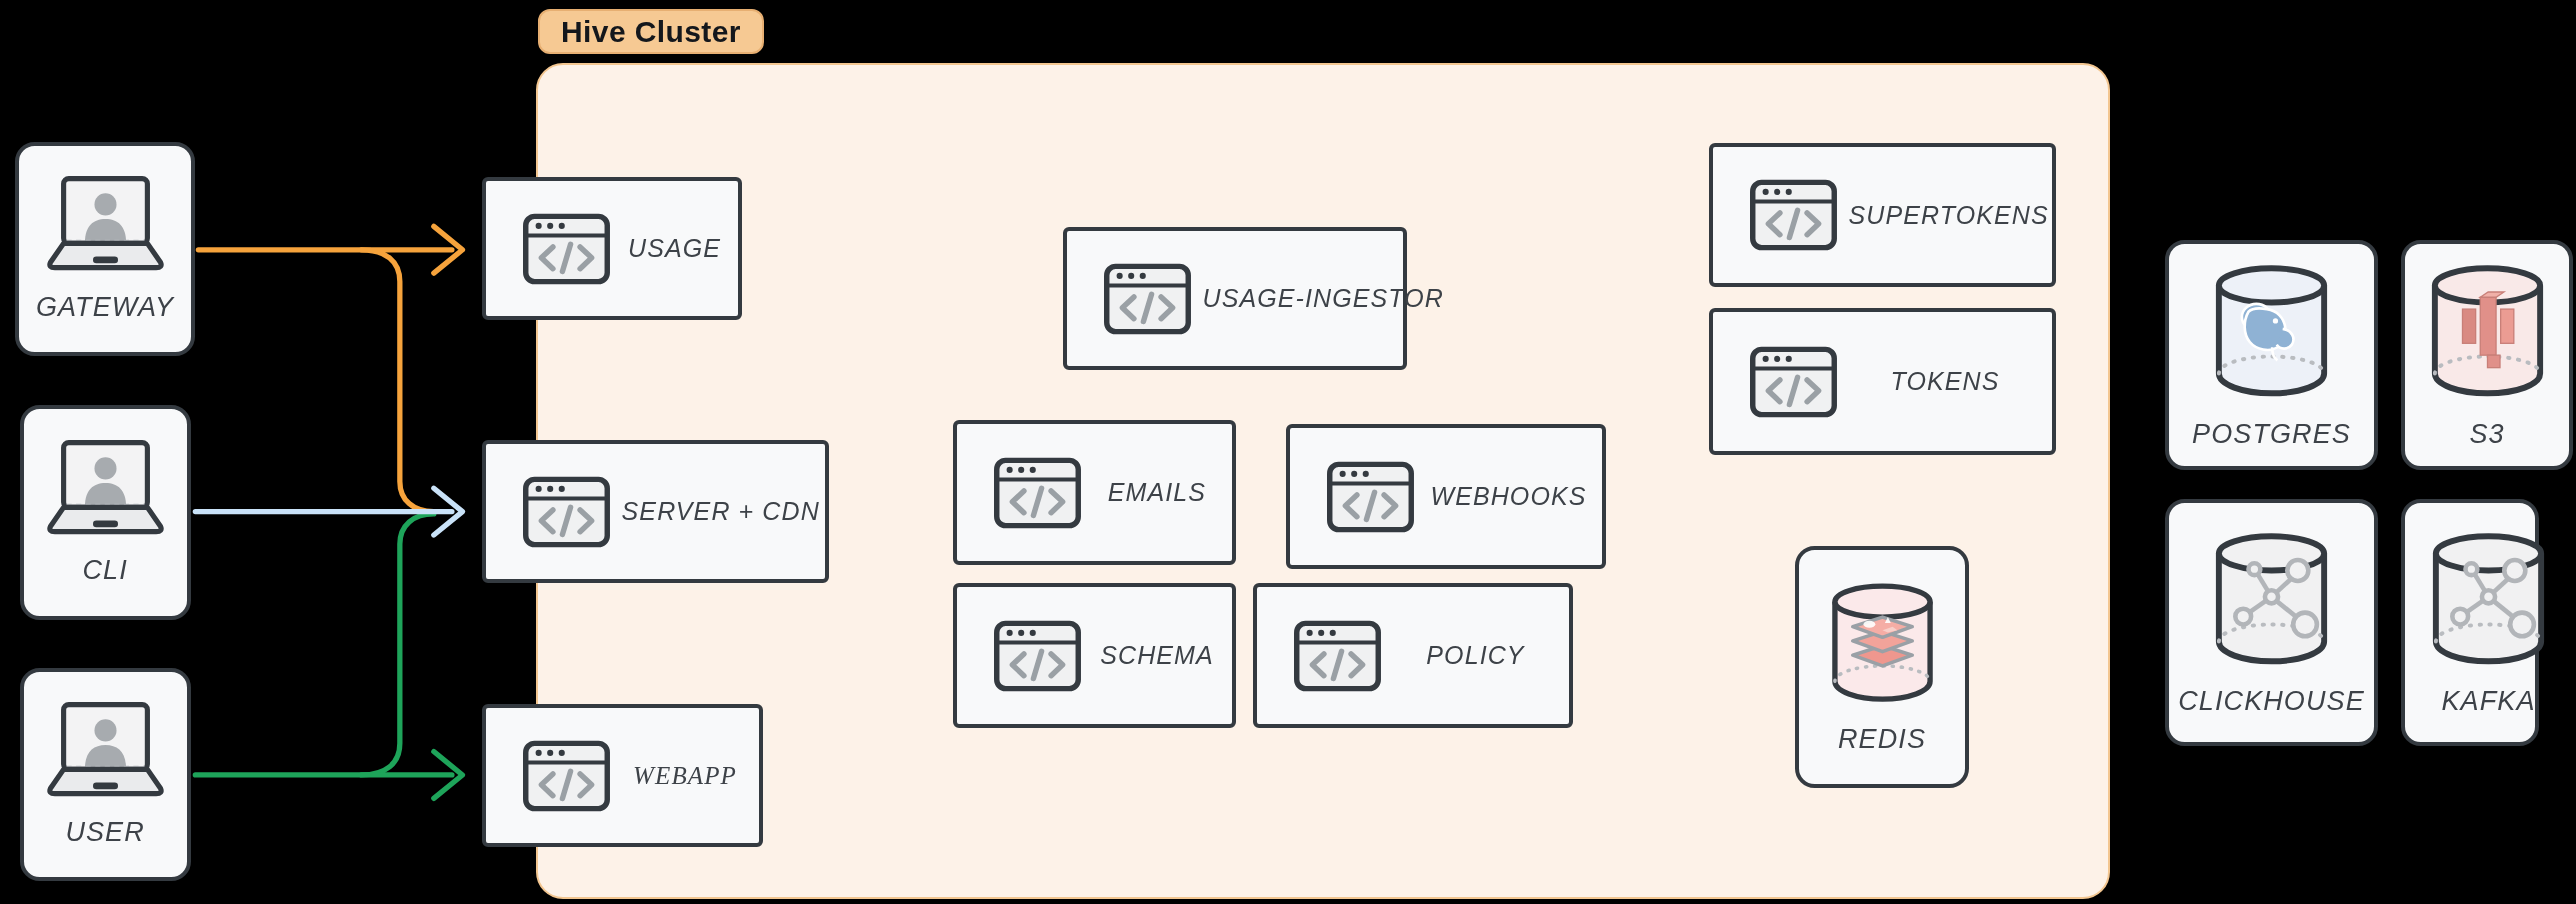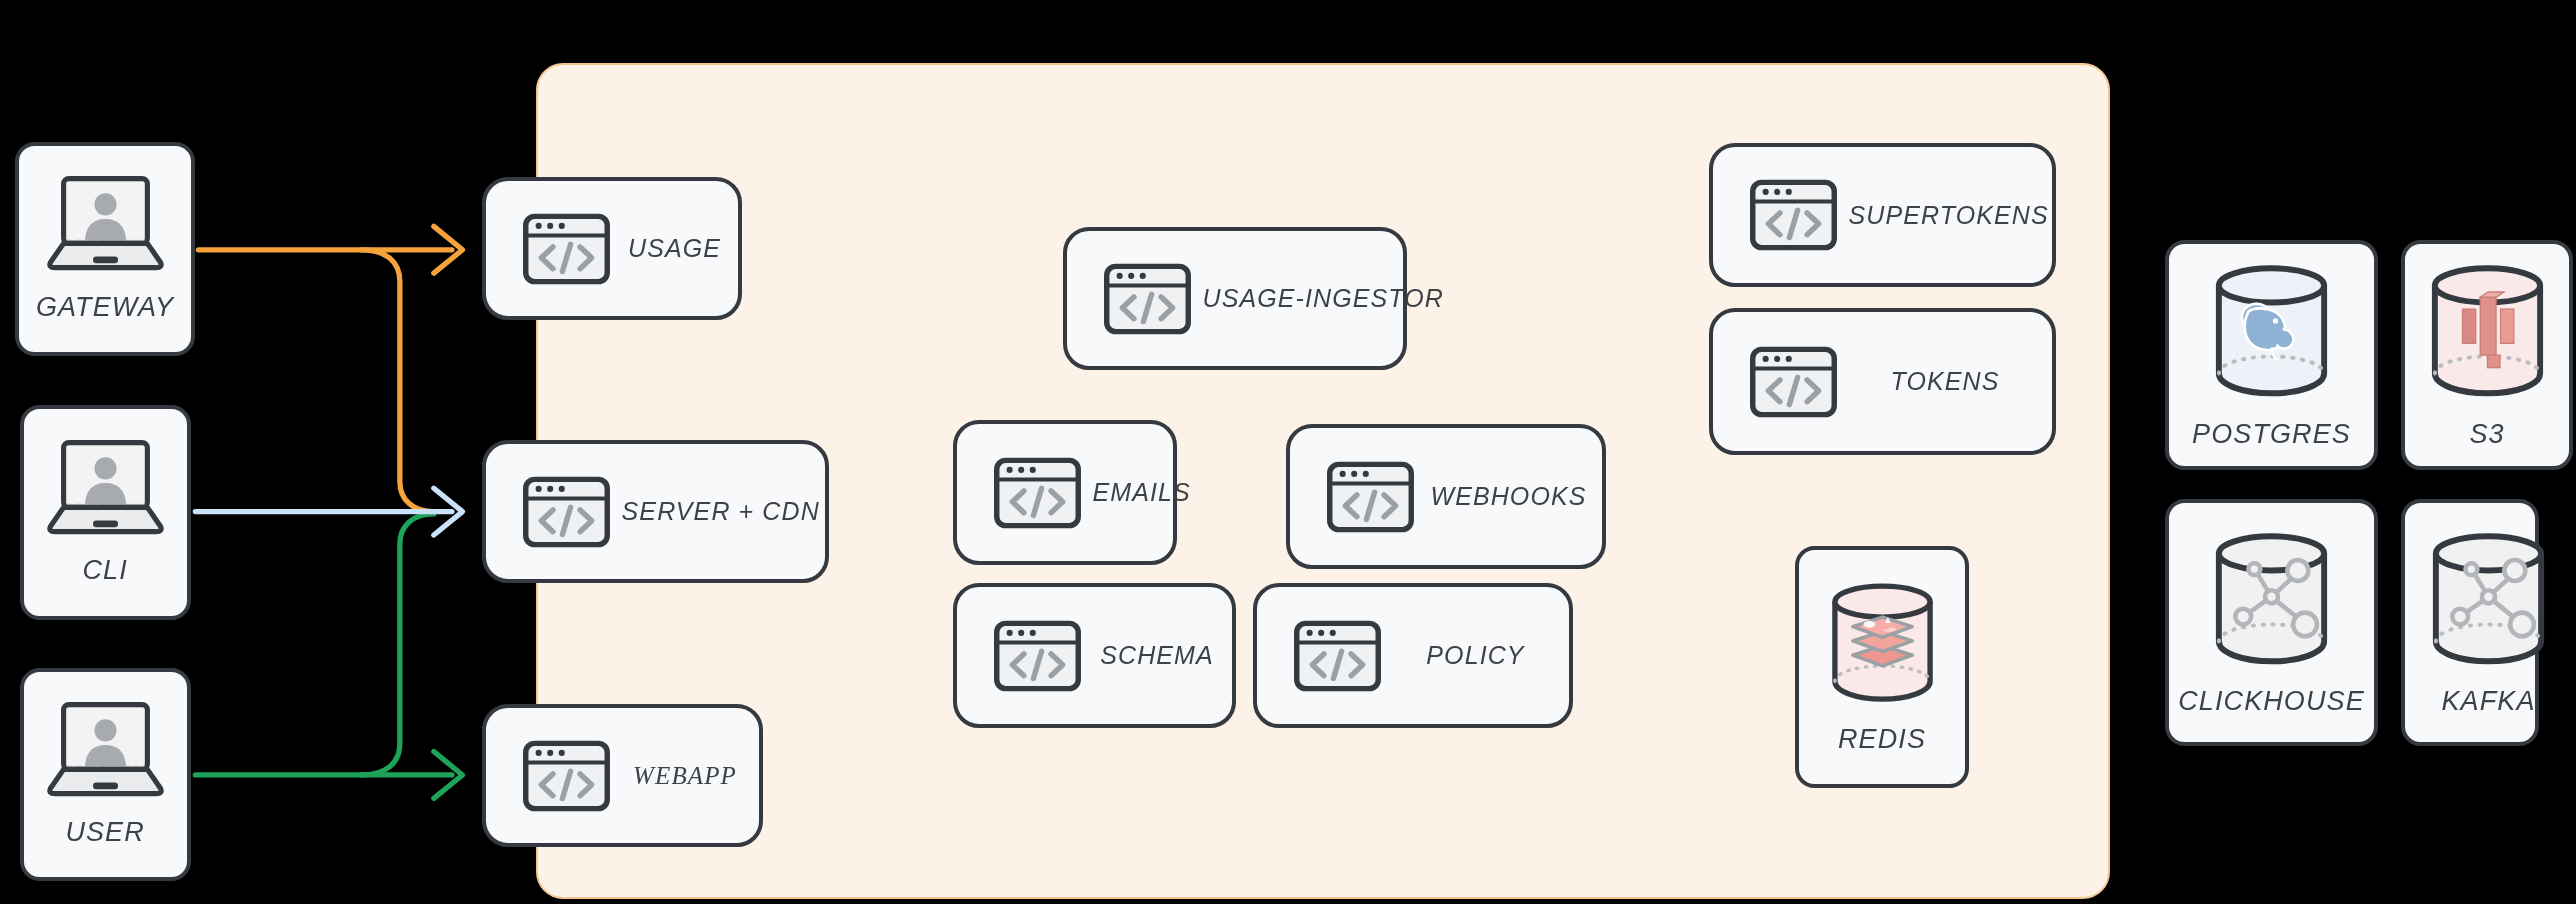--- a/index.html
+++ b/index.html
@@ -36,40 +36,40 @@
     display:flex;align-items:center;justify-content:center;
   }
   .node .label{
     font-style:italic;color:#3d4248;letter-spacing:1.1px;
     white-space:nowrap;
   }
   
   .v{flex-direction:column;gap:19.6px;}
   .v .label{font-size:27px;}
   
-  .h{flex-direction:row;justify-content:flex-start;padding-left:36px;border-radius:26px;}
+  .h{flex-direction:row;justify-content:flex-start;padding-left:36px;border-radius:6px;}
   .h .icon{flex:none;}
   .h .label{flex:1;text-align:center;font-size:25px;padding:0 10.6px;}
   .icon-laptop{width:125px;height:97px;}
   .icon-browser{width:89px;height:72px;}
   .icon-db{width:125px;height:139px;}
   
   .tint-postgres{color:#edf1f8;}
   .tint-s3{color:#f9e9e8;}
   .tint-gray{color:#f1f1f2;}
   .tint-redis{color:#fbe9ea;}
   
   .n-gateway{left:15px;top:142px;width:180px;height:214px;}
   .n-cli{left:19.6px;top:405px;width:171px;height:215px;}
   .n-user{left:19.6px;top:668px;width:171px;height:213px;}
   .n-usage{left:482px;top:177px;width:260px;height:143px;}
   .n-server{left:482px;top:440px;width:347px;height:143px;}
   .n-webapp{left:482px;top:704px;width:281px;height:143px;font-family:Liberation Serif, serif;}
   .n-ingestor{left:1063px;top:227px;width:344px;height:143px;}
-  .n-emails{left:953px;top:420px;width:224px;height:145px;}
+  .n-emails{left:953px;top:420px;width:283px;height:145px;}
   .n-webhooks{left:1253px;top:424px;width:320px;height:145px;margin-left:33px;}
   .n-schema{left:953px;top:583px;width:283px;height:145px;}
   .n-policy{left:1253px;top:583px;width:320px;height:145px;}
   .n-supertokens{left:1709px;top:143px;width:347px;height:144px;}
   .n-tokens{left:1709px;top:308px;width:347px;height:147px;}
   .n-redis{left:1795px;top:546px;width:174px;height:242px;}
   .n-redis .icon-db{width:113px;height:125px;}
   .n-postgres{left:2165px;top:240px;width:213px;height:230px;}
   .n-s3{left:2401px;top:240px;width:172px;height:230px;}
   .n-clickhouse{left:2165px;top:499px;width:213px;height:247px;}
@@ -156,20 +156,23 @@
       <path d="M104 64 L109 74 L99 74 Z" fill="#ffffff" opacity="0.9"></path>
       <path d="M95 86 L112 80 L120 86 L104 90 Z" fill="#f8cfc9"></path>
     </symbol>
   </defs>
 </svg>
 
 <div class="canvas">
 
   <div class="cluster"></div>
 
+  <div class="badge">
+    <span>Hive Cluster</span>
+  </div>
 
   <svg class="edges" width="2576" height="904" viewBox="0 0 3412 1198">
     <g fill="none" stroke-width="7" stroke-linecap="round" stroke-linejoin="round">
       <path class="edge-orange" d="M478 331 C510 331 529 346 529 373 L529 638 C529 663 547 678 574 678"></path>
       <path class="edge-green" d="M478 1027 C510 1027 529 1012 529 985 L529 721 C529 696 547 681 574 681"></path>
       <path class="edge-orange" d="M262 331 H598"></path>
       <path class="edge-orange" d="M574 300 L612 331 L574 362"></path>
       <path class="edge-blue" d="M258 678 H598"></path>
       <path class="edge-blue" d="M574 647 L612 678 L574 709"></path>
       <path class="edge-green" d="M258 1027 H598"></path>

